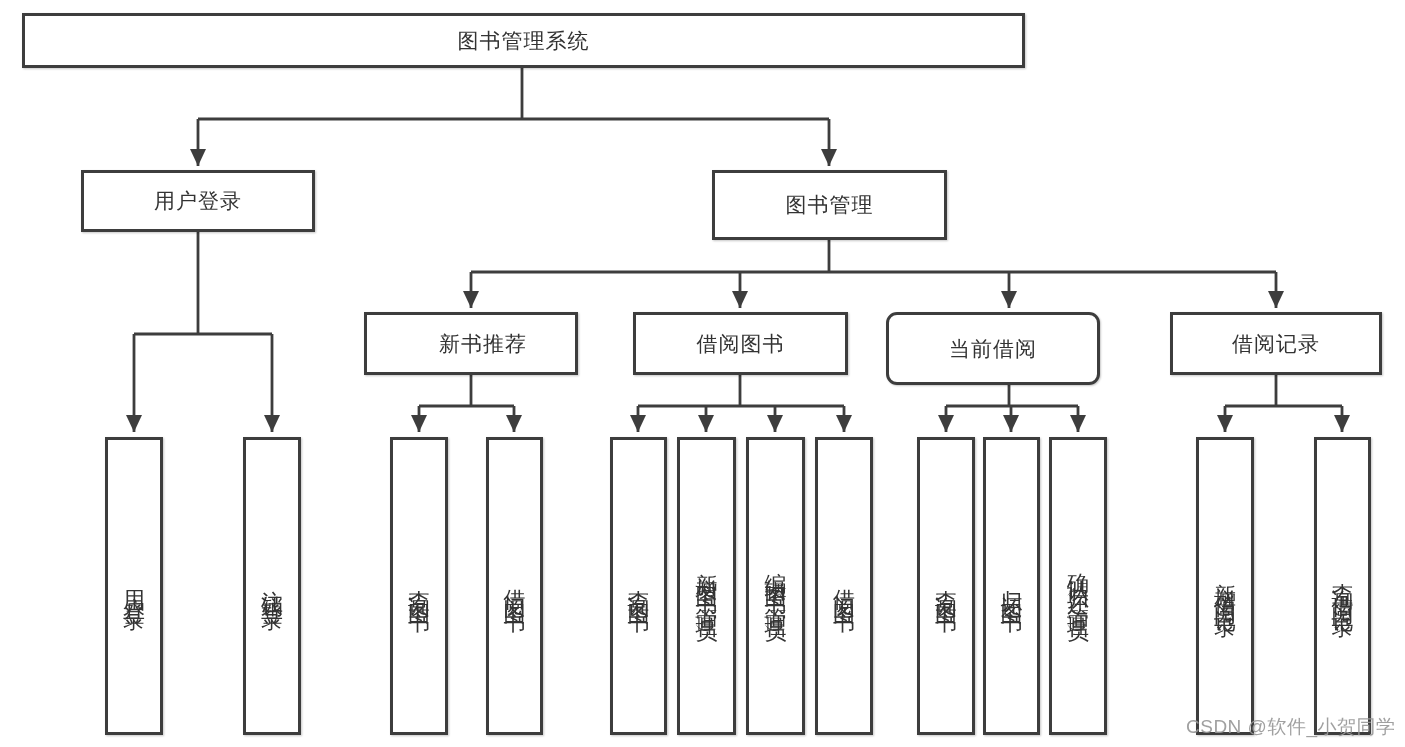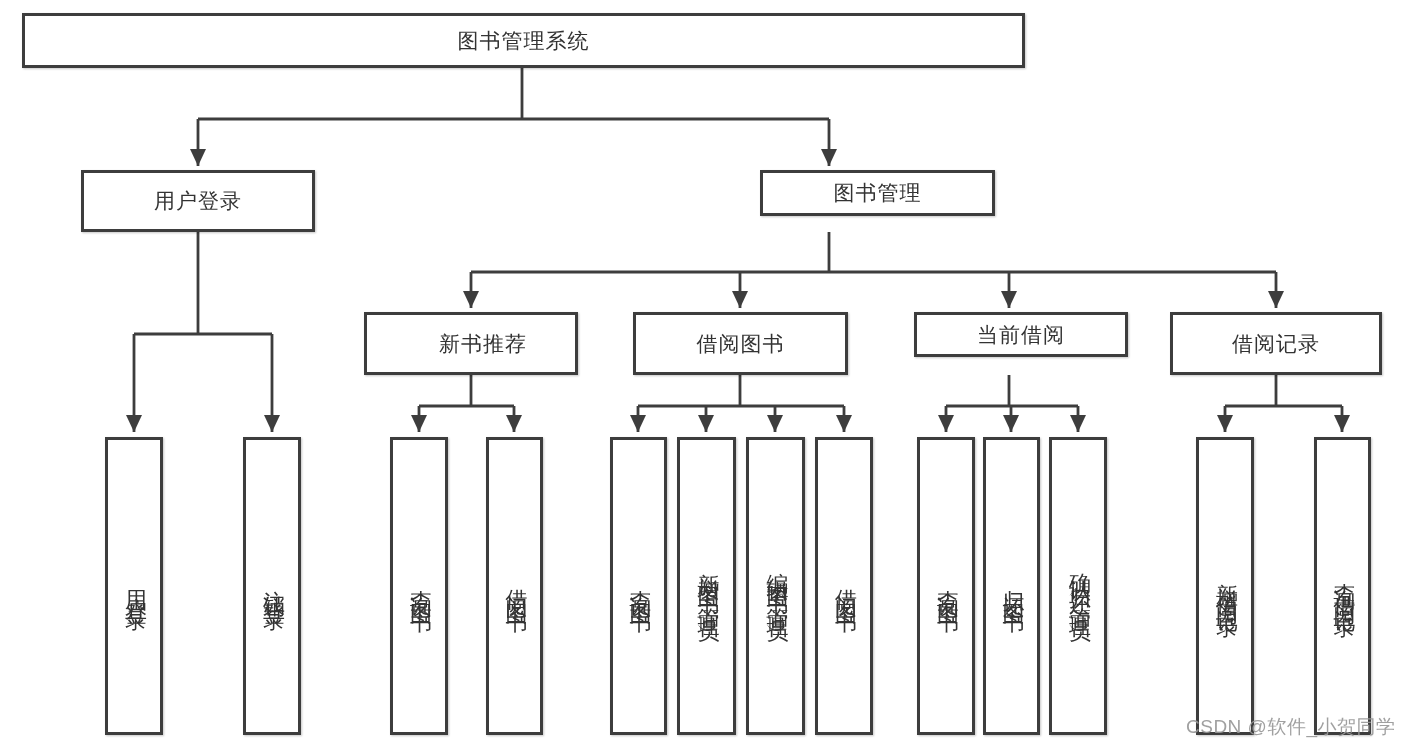--- a/index.html
+++ b/index.html
@@ -26,21 +26,20 @@
     background: #ffffff;
     border: 3px solid #3d3d3d;
     box-shadow: 1px 1px 2px rgba(0,0,0,0.22);
     display: flex;
     align-items: center;
     justify-content: center;
     color: #333333;
     font-size: 21px;
     letter-spacing: 1px;
     white-space: nowrap;
-    font-family: Liberation Mono, monospace;
   }
   .node.vertical {
     writing-mode: vertical-rl;
     text-orientation: mixed;
     letter-spacing: 7px;
     font-size: 22px;
     white-space: normal;
     line-height: 1;
   }
   .watermark {
@@ -102,25 +101,25 @@
       <path d="M1276 375 V406"></path>
       <path d="M1225 406 H1342"></path>
       <path d="M1225 406 V432" marker-end="url(#arrow)"></path>
       <path d="M1342 406 V432" marker-end="url(#arrow)"></path>
     </g>
   </svg>
 
   <div class="node" style="left:22px; top:13px; width:1003px; height:55px;">图书管理系统</div>
 
   <div class="node" style="left:81px; top:170px; width:234px; height:62px;">用户登录</div>
-  <div class="node" style="left:712px; top:170px; width:235px; height:46px;margin-left:48px;">图书管理</div>
+  <div class="node" style="left:712px; top:170px; width:235px; height:70px;">图书管理</div>
 
   <div class="node" style="left:364px; top:312px; width:214px; height:63px;padding-left:24px;">新书推荐</div>
   <div class="node" style="left:633px; top:312px; width:215px; height:63px;">借阅图书</div>
-  <div class="node" style="left:914px; top:312px; width:214px; height:45px;">当前借阅</div>
+  <div class="node" style="left:886px; top:312px; width:214px; height:73px;border-radius:11px;">当前借阅</div>
   <div class="node" style="left:1170px; top:312px; width:212px; height:63px;text-align:right;">借阅记录</div>
 
   <div class="node vertical" style="left:105px; top:437px; width:58px; height:298px;">用户登录</div>
   <div class="node vertical" style="left:243px; top:437px; width:58px; height:298px;">注销登录</div>
 
   <div class="node vertical" style="left:390px; top:437px; width:58px; height:298px;">查询图书</div>
   <div class="node vertical" style="left:486px; top:437px; width:57px; height:298px;">借阅图书</div>
 
   <div class="node vertical" style="left:610px; top:437px; width:57px; height:298px;">查询图书</div>
   <div class="node vertical" style="left:677px; top:437px; width:59px; height:298px;">新增图书（管理员）</div>

